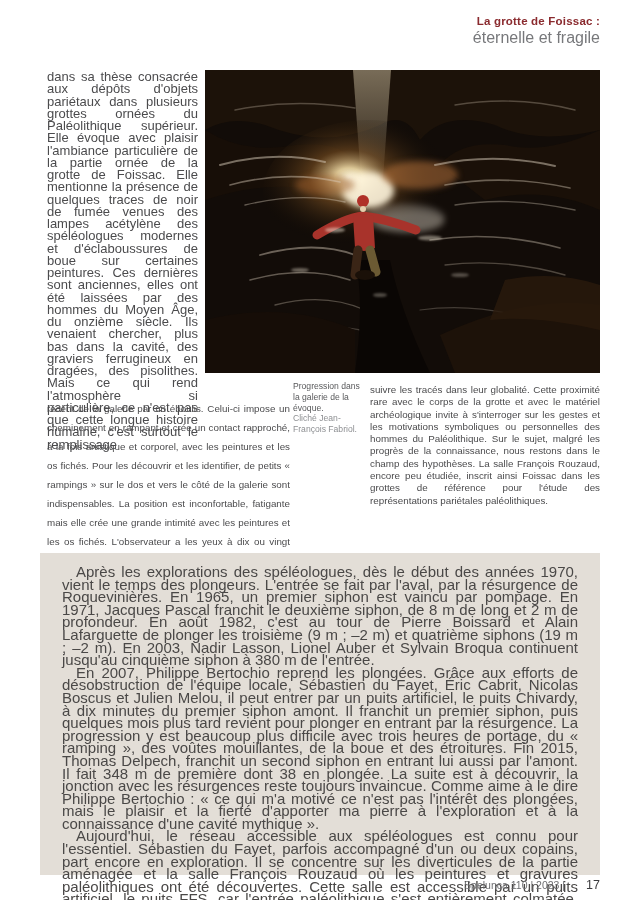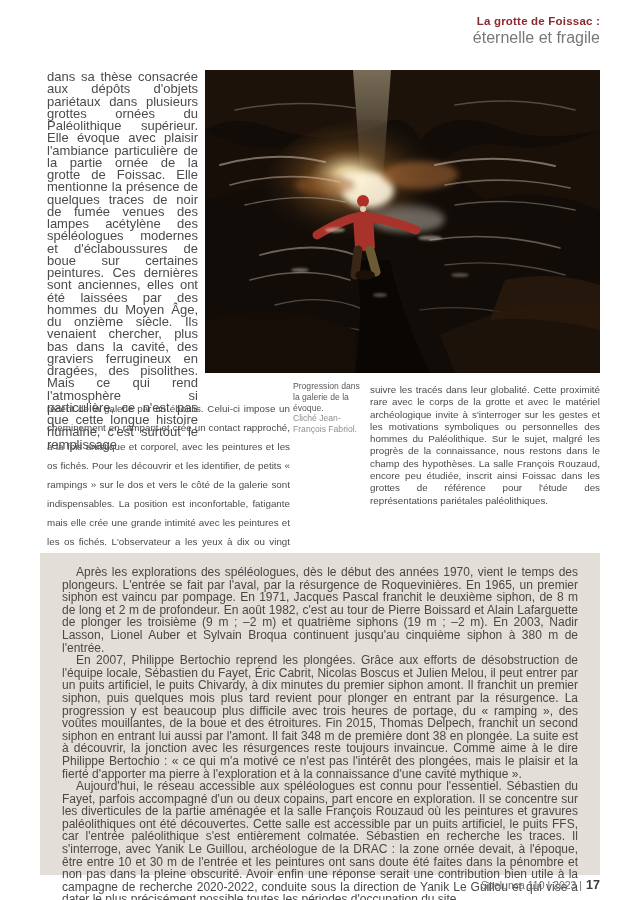--- a/index.html
+++ b/index.html
@@ -48,27 +48,27 @@
 
   
   .box {
     position:absolute; left:40px; top:553px; width:560px; height:322px;
     background:#e3ded7; padding:13px 22px 0 22px;
   }
   .box-title {
     font-size:17px; font-weight:400; color:#45413e; margin-bottom:9px; letter-spacing:.2px;
   }
   .box p {
-    font-size:12px; line-height:12.6px; text-align:justify;
+    font-size:15px; line-height:12.6px; text-align:justify;
     color:#4a4847; text-indent:14px;
   }
 
   
   .footer { position:absolute; right:36px; top:878px; font-size:10.5px; color:#6d6e71; }
-  .footer .pagenum { font-size:12.5px; font-weight:bold; color:#3c3c3e; margin-left:4px; }
+  .footer .pagenum { font-size:12.5px; font-weight:normal; color:#3c3c3e; margin-left:21px; }
 </style>
 </head>
 <body>
 
 <div class="page">
 
   <div class="header">
     <div class="header-title">La grotte de Foissac :</div>
     <div class="header-sub">éternelle et fragile</div>
   </div>

